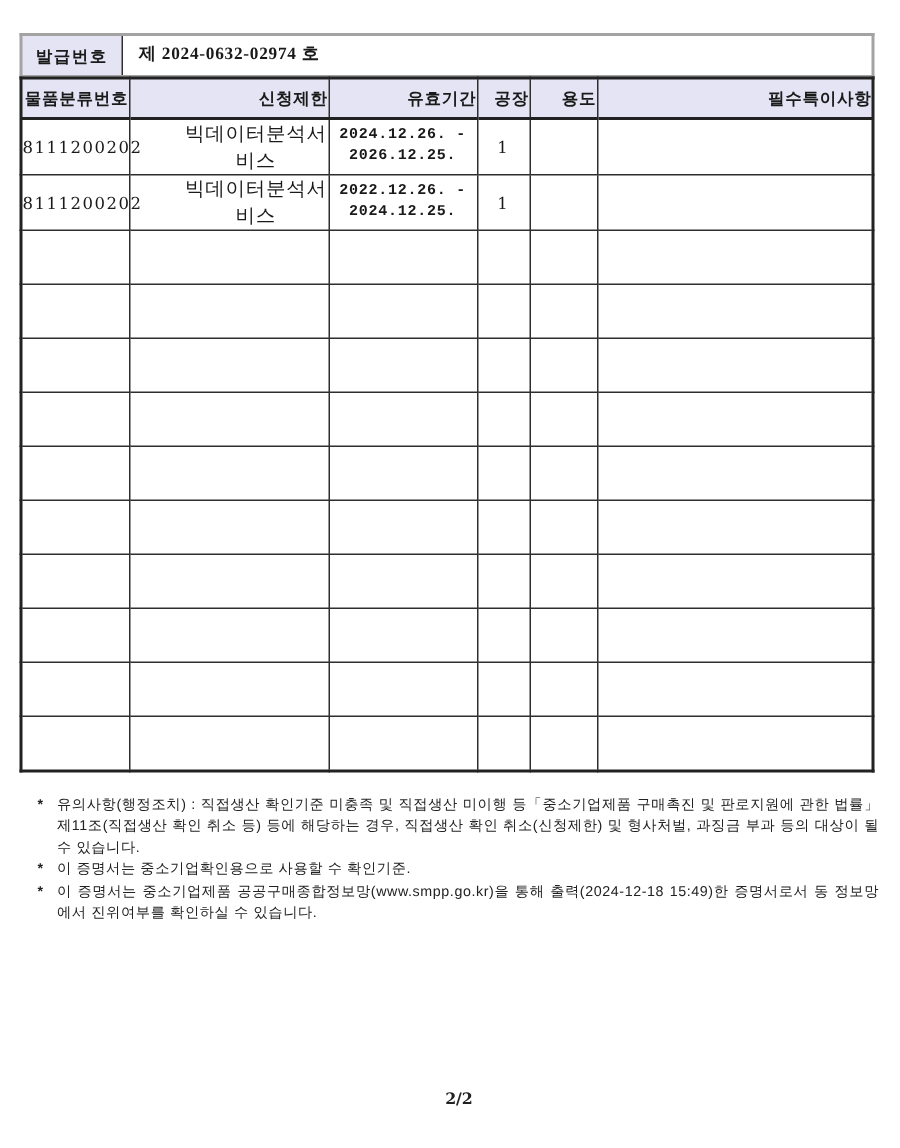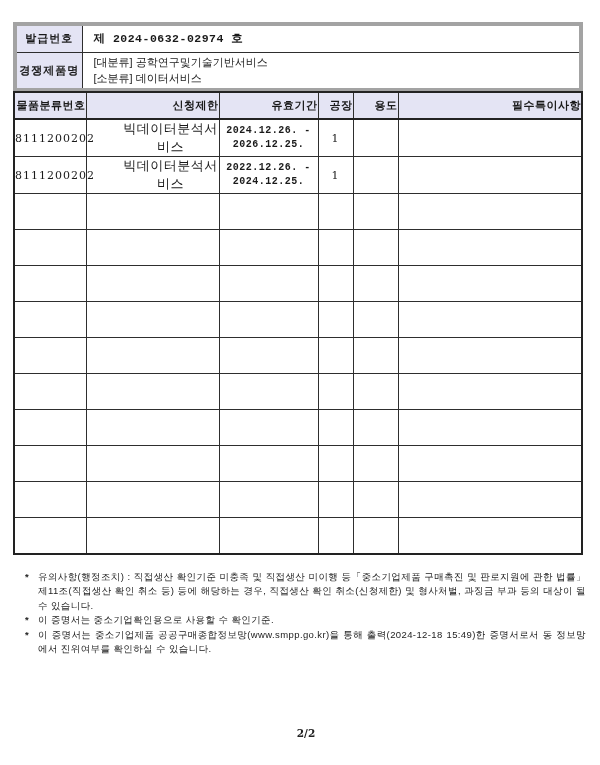--- a/index.html
+++ b/index.html
@@ -4,33 +4,33 @@
 <style>
   html,body{margin:0;padding:0;background:#ffffff;}
   .page{
     width:600px;height:765px;background:#ffffff;position:relative;
     font-family:"Liberation Sans","DejaVu Sans",sans-serif;
     color:#1a1a1a;overflow:hidden;
   }
   .content{padding:22px 0 0 13px;}
   table{border-collapse:collapse;width:570px;table-layout:fixed;}
   td,th{border:1px solid #2e2e2e;padding:0;vertical-align:middle;}
-  .info-table{border:4px solid #a3a3a3;}
+  .info-table{border:2px solid #a3a3a3;}
   .main-table{border:2px solid #222;margin-top:-1px;}
   .hdr-bg{background:#e4e4f4;}
   .lbl{
     font-weight:bold;font-size:11px;text-align:center;letter-spacing:1px;
   }
   .info-row1{height:28px;}
   .info-row2{height:38px;}
   .info-val{
     text-align:left;padding-left:11px;font-size:11px;white-space:pre-line;line-height:1.5;
   }
   .issue-val{
-    font-family:Liberation Mono, monospace;
+    font-family:Liberation Serif, serif;
     font-weight:bold;font-size:11.5px;letter-spacing:0.5px;
   }
   .main-table thead tr{height:27px;}
   .main-table thead td{border-bottom:2px solid #222;}
   .main-table thead td div{font-weight:bold;font-size:11px;text-align:right;letter-spacing:0.5px;}
   .main-table tbody tr{height:36px;}
   .main-table tbody td{text-align:center;}
   .num{
     font-family:"DejaVu Serif","Liberation Serif",serif;
     font-weight:normal;font-size:11px;letter-spacing:1px;margin-top:34px;
@@ -62,25 +62,20 @@
 
     <table class="info-table">
       <colgroup>
           <col style="width:67px">
           <col>
         </colgroup>
       <tbody>
           <tr class="info-row1">
         <td class="hdr-bg lbl">발급번호</td>
         <td class="info-val issue-val">제 2024-0632-02974 호</td>
-      </tr>
-      <tr class="info-row2">
-        <td class="hdr-bg lbl">경쟁제품명</td>
-        <td class="info-val">[대분류] 공학연구및기술기반서비스
-[소분류] 데이터서비스</td>
       </tr>
     </tbody>
       </table>
 
     <table class="main-table">
       <colgroup>
         <col style="width:72px">
           <col style="width:133px">
           <col style="width:99px">
         <col style="width:35px">

